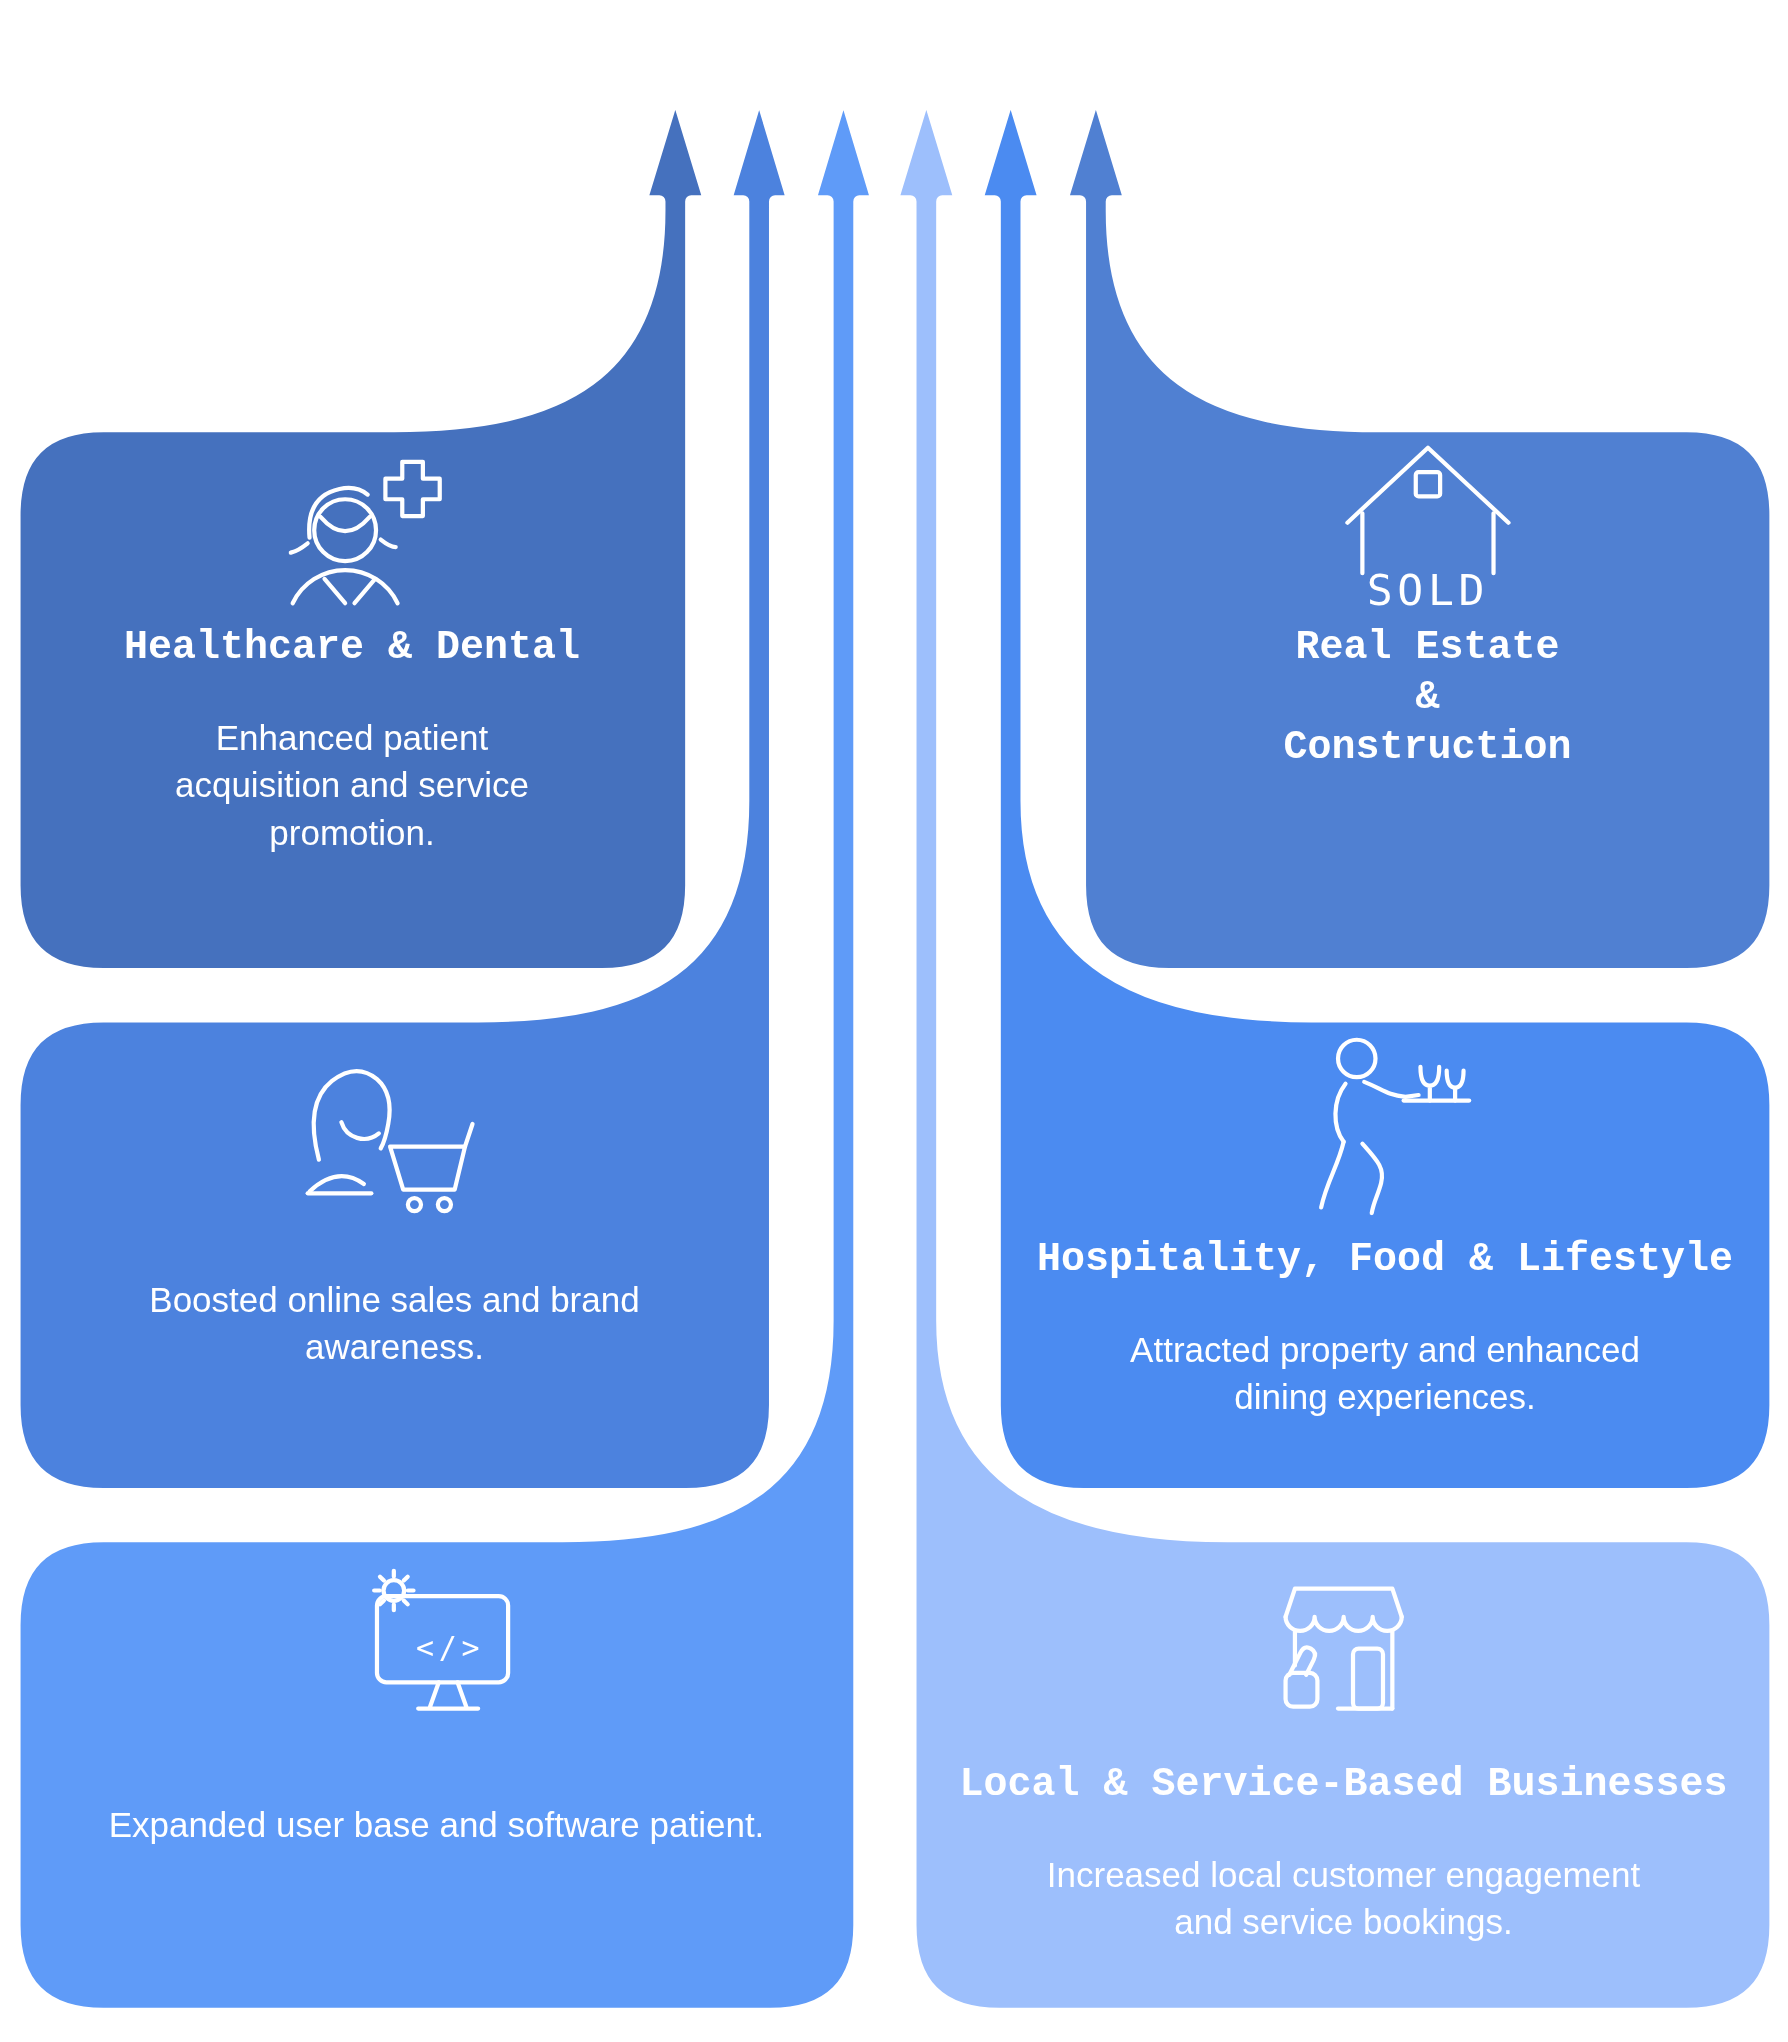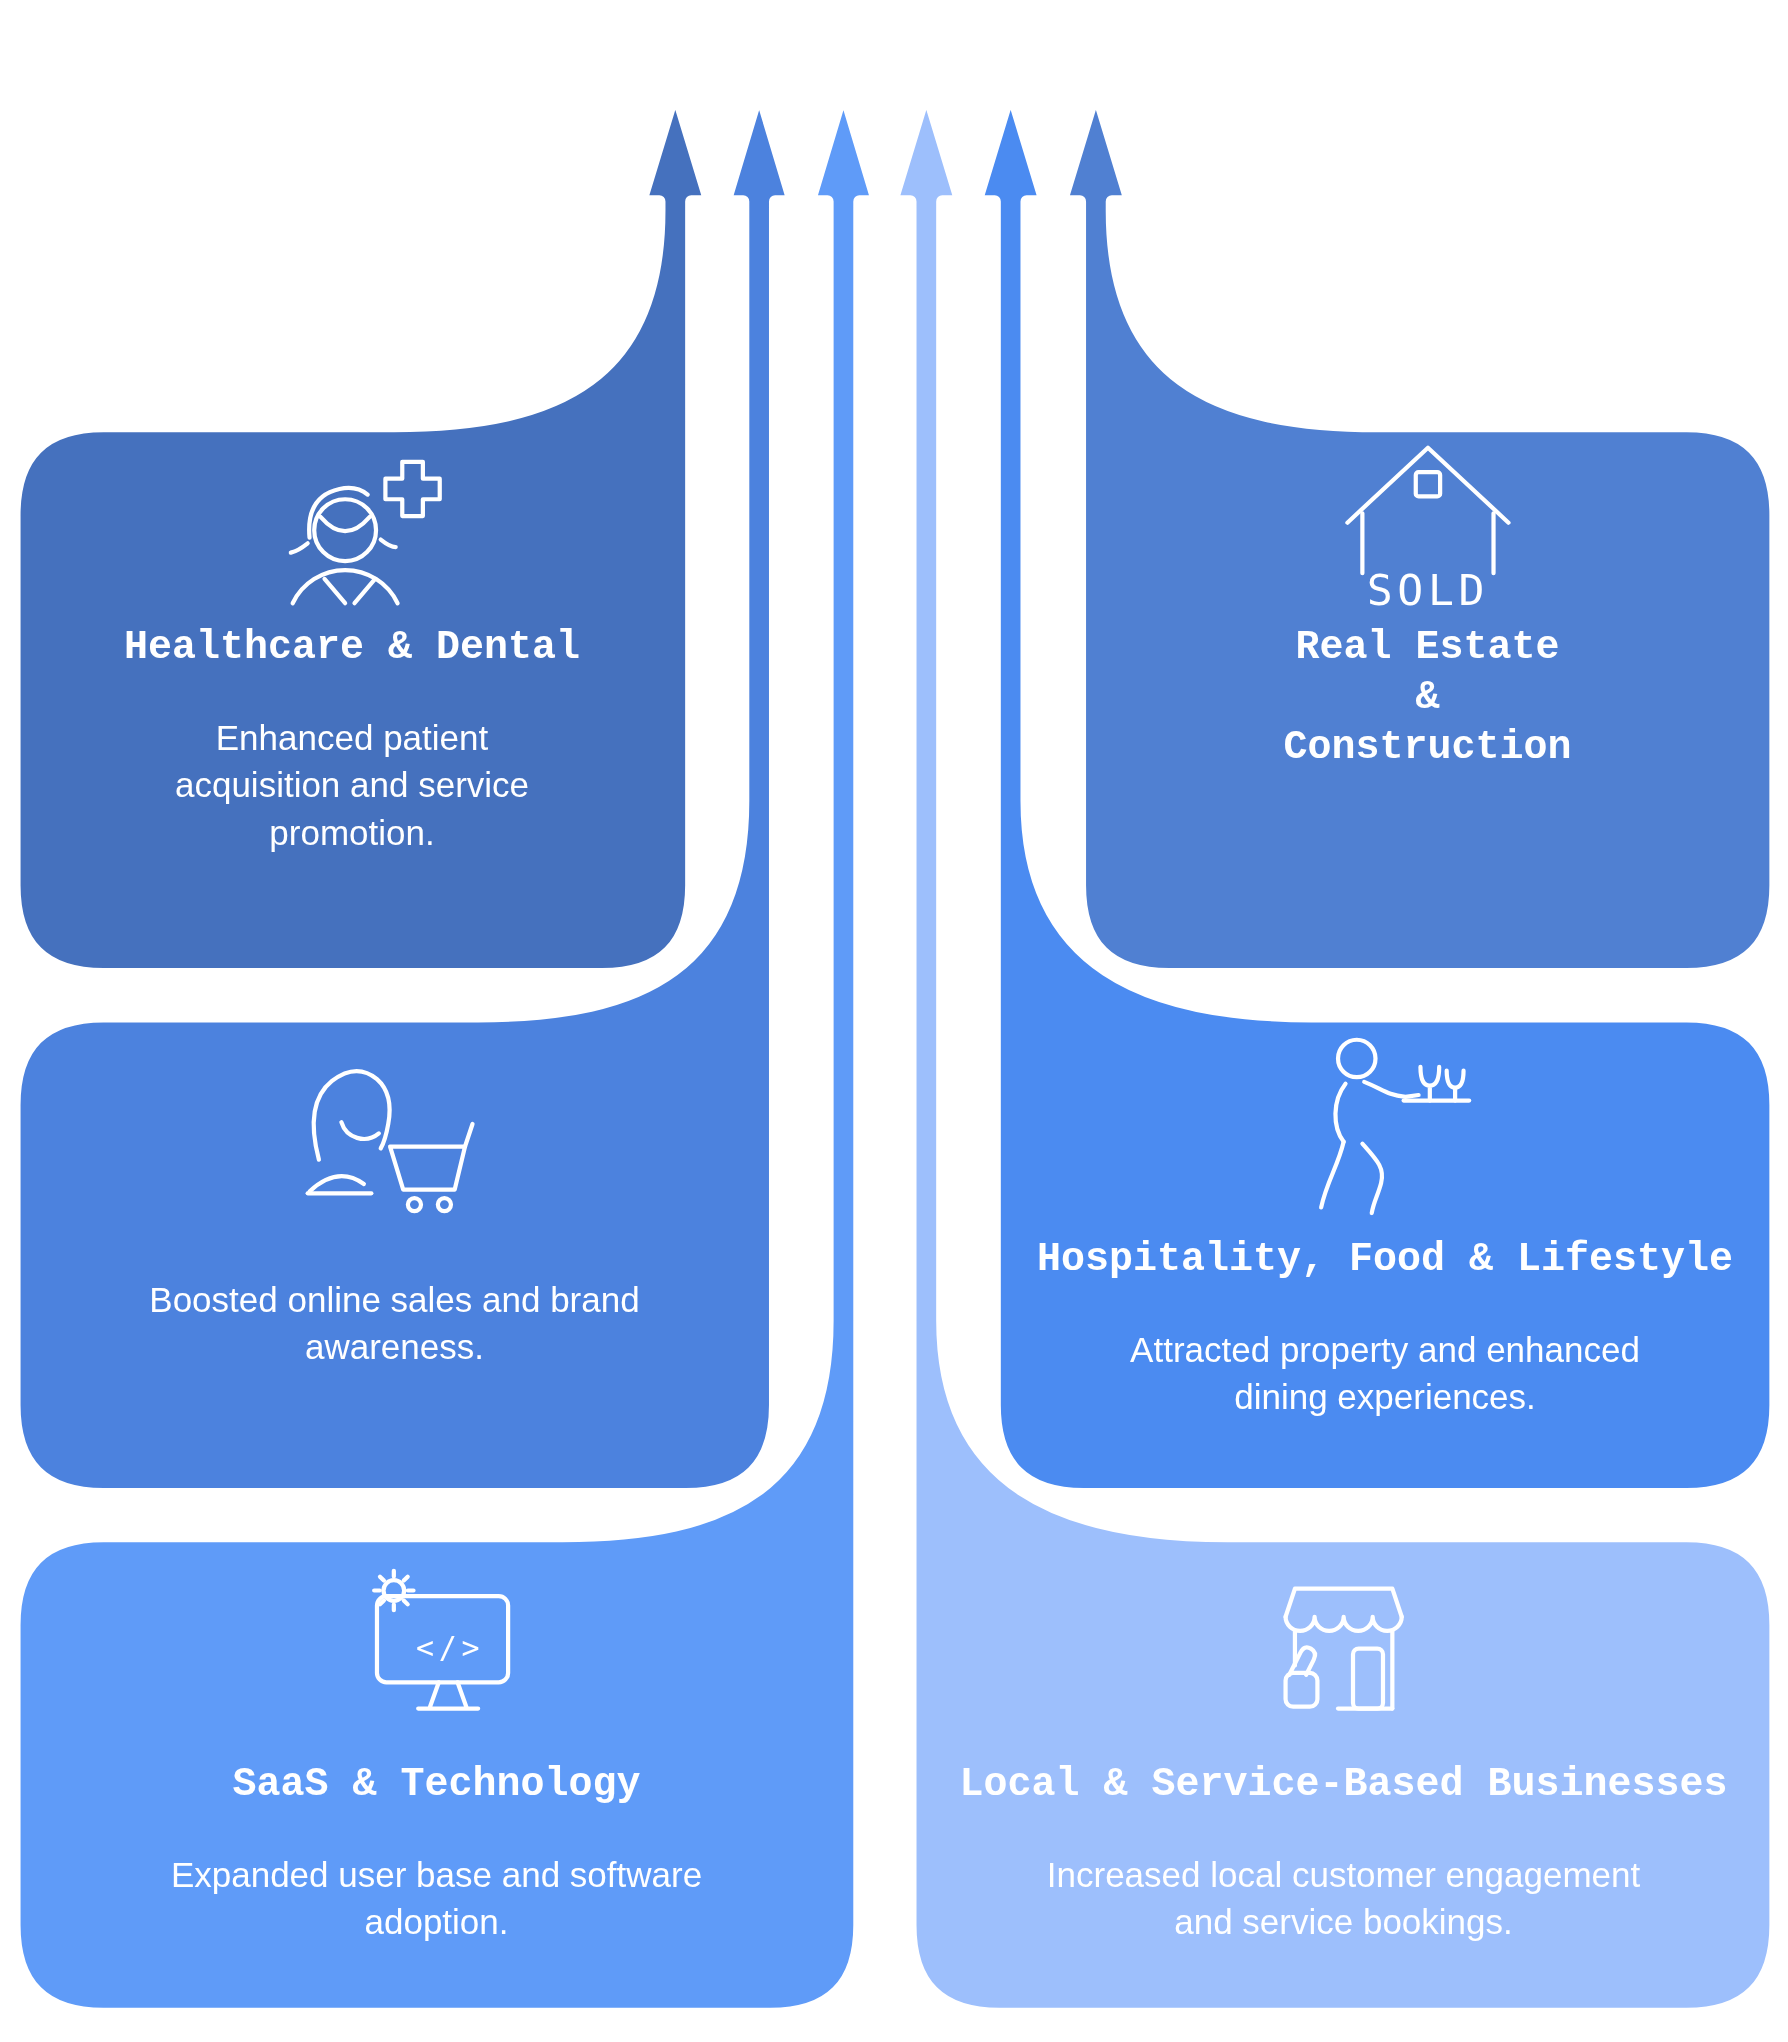--- a/index.html
+++ b/index.html
@@ -117,21 +117,20 @@
 <div class="ct c2">
   <p>Boosted online sales and brand awareness.</p>
 </div>
 
 <div class="ct c3">
   <h2>Hospitality, Food &amp; Lifestyle</h2>
   <p>Attracted property and enhanced dining experiences.</p>
 </div>
 
 <div class="ct c4">
-  <h2>SaaS &amp; Technology</h2>
-  <p>Expanded user base and software adoption.</p>
+  <p>Expanded user base and software patient.</p>
 </div>
 
 <div class="ct c5">
   <h2>Local &amp; Service-Based Businesses</h2>
   <p>Increased local customer engagement and service bookings.</p>
 </div>
 
 
 </body></html>

